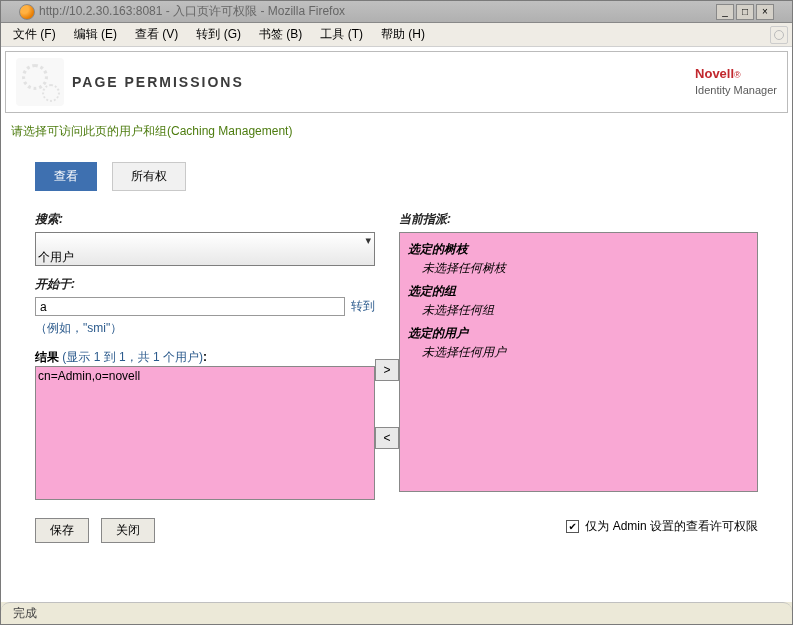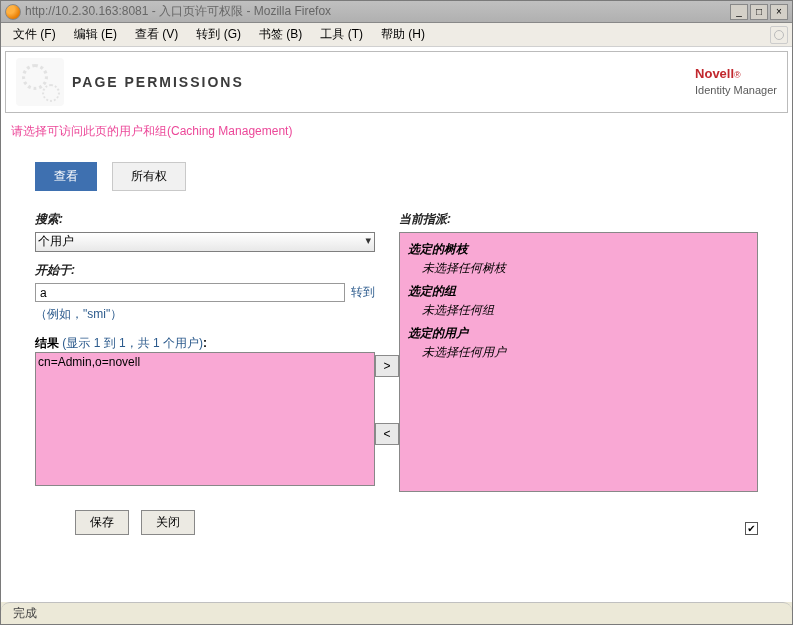--- a/index.html
+++ b/index.html
@@ -1,62 +1,62 @@
 <!DOCTYPE html>
 <html><head>
 <meta charset="utf-8">
 <style>
 * { box-sizing: border-box; margin: 0; padding: 0; }
 body { font-family: "Microsoft YaHei", Arial, sans-serif; font-size: 12px; background: #fff; overflow: hidden; }
 .window { width: 793px; height: 625px; display: flex; flex-direction: column; border: 1px solid #7a7a7a; background:#ece9d8;}
-.titlebar { height: 22px; background: linear-gradient(#c0c0c0,#b0b0b0); display: flex; align-items: center; padding: 0 4px; border-bottom:1px solid #888;}
+.titlebar { height: 22px; background: linear-gradient(#c0c0c0,#b0b0b0); display: flex; align-items: center; padding: 0 18px; border-bottom:1px solid #888;}
 .titlebar .favicon { width:16px; height:16px; background: radial-gradient(circle at 30% 30%, #ffb142 30%, #e87e04 70%); border-radius:50%;  margin-right:4px; border:1px solid #888;}
 .titlebar .title { flex:1; color:#666; font-size:12px;}
 .winbtns { display:flex; gap:2px;}
 .winbtn { width:18px; height:16px; background:#d4d0c8; border:1px solid #888; font-size:10px; line-height:14px; text-align:center; font-family:Arial;}
 .menubar { height:24px; background:#efece5; display:flex; align-items:center; padding:0 4px; gap:2px; border-bottom:1px solid #d0d0d0;}
 .menuitem { padding:2px 8px; font-size:12px;}
 .throbber { margin-left:auto; width:18px; height:18px; border:1px solid #ccc; border-radius:2px; position:relative;}
 .throbber:before { content:""; position:absolute; inset:3px; border:1px solid #bbb; border-radius:50%;}
 .content { flex:1; background:#fff; position:relative; display:flex; flex-direction:column;}
 .header { border:1px solid #bbb; margin:4px; height:62px; display:flex; align-items:center; padding:0 10px; background:#fff;}
 .gearbox { width:48px; height:48px; background:#f3f3f3; border-radius:4px; position:relative; opacity:.55;}
 .gearbox:before { content:""; position:absolute; top:6px; left:6px; width:20px; height:20px; border:3px dotted #ccc; border-radius:50%;}
 .gearbox:after { content:""; position:absolute; bottom:4px; right:4px; width:14px; height:14px; border:2px dotted #ccc; border-radius:50%;}
 .page-title { font-size:14px; letter-spacing:2px; color:#3b3b3b; margin-left:8px; font-weight:bold;}
 .brand { margin-left:auto; text-align:left; line-height:1.3;}
 .brand .n { color:#c1272d; font-weight:bold; font-size:13px;}
 .brand .r { font-size:9px; color:#c1272d;}
 .brand .sub { color:#5a5a5a; font-size:11px;}
-.instruct { color:#ec4899; font-size:12px; padding:6px 10px 0 10px;}
+.instruct { color:#4d7c0f; font-size:12px; padding:6px 10px 0 10px;}
 .tabs { display:flex; margin:22px 0 0 34px; gap:15px;}
 .tab { padding:5px 18px; font-size:12px; border:1px solid #c9c9c9; background:#f1f1f1;}
 .tab.active { background:#3e70b0; color:#fff; border-color:#3e70b0;}
 .panel { margin:4px 18px 0 18px; padding:6px 16px 16px 16px;}
 .cols { display:flex; }
 .lcol { width:340px;}
 .rcol { flex:1;}
 .lbl { font-size:12px; font-weight:bold; color:#222; margin:10px 0 4px 0; font-style:italic;}
-.sel { width:100%; height:20px; border:1px solid #7e7e7e; background:linear-gradient(#fff,#e8e8e8); font-size:12px; padding:0 2px;}
+.sel { width:100%; height:29px; border:1px solid #7e7e7e; background:linear-gradient(#fff,#e8e8e8); font-size:12px; padding:16px 2px;}
 .sel-wrap { position:relative; }
 .sel-wrap:after { content:"▾"; position:absolute; right:4px; top:2px; color:#333; font-size:11px; pointer-events:none;}
 .startrow { display:flex; align-items:center; gap:6px; margin-top:4px;}
 .txt { flex:1; height:19px; border:1px solid #999; background:#fff; padding:0 4px; font-size:12px;}
 .link { color:#2b5a8c; font-size:12px; cursor:pointer;}
 .hint { color:#2b5a8c; font-size:12px; margin-top:4px;}
 .reslbl { margin-top:12px; font-size:12px;}
 .reslbl b { font-weight:bold;}
 .reslbl .g { color:#2b5a8c; font-weight:normal;}
 .listbox { width:100%; height:134px; border:1px solid #888; background:#f9a8d4; font-size:12px; overflow-y:scroll; padding:2px;}
 .transferbtns { display:flex; flex-direction:column; gap:46px; align-self:center; margin-top:106px;}
 .sqbtn { width:24px; height:22px; border:1px solid #8a8a8a; background:#e9e9e9; font-size:12px; line-height:20px; text-align:center;}
 .assign { border:1px solid #888; background:#f9a8d4; height:260px; overflow-y:scroll; padding:6px 8px; font-size:12px; font-style:italic;}
 .assign .grp { font-weight:bold; margin-top:2px;}
 .assign .itm { font-weight:normal; padding-left:14px; margin:2px 0 6px 0;}
-.btnrow { display:flex; gap:12px; margin-top:18px; align-items:flex-end;margin-left:40px;}
+.btnrow { display:flex; gap:12px; margin-top:18px; align-items:flex-start;}
 .btn { padding:3px 14px; border:1px solid #888; background:#eceae3; font-size:12px;}
 .chkrow { margin-left:auto; display:flex; align-items:center; gap:6px; padding-left:300px; font-size:12px;}
 .chk { width:13px; height:13px; border:1px solid #555; display:inline-flex; align-items:center; justify-content:center; font-size:10px; background:#fff;}
 .status { height:22px; background:#ece9d8; border-top:1px solid #c0c0c0; padding:2px 12px; font-size:12px; color:#444;border-radius:9px;}
 </style>
 </head>
 <body>
 
 <div class="window">
   <div class="titlebar">
@@ -134,19 +134,20 @@
             <div class="itm">未选择任何用户</div>
           </div>
         </div>
       </div>
 
       <div class="btnrow">
         <div class="btn">保存</div>
         <div class="btn">关闭</div>
         <div class="chkrow">
           <span class="chk">✔</span>
+          <span>仅为 Admin 设置的查看许可权限</span>
         </div>
       </div>
     </div>
   </div>
 
   <div class="status">完成</div>
 </div>
 
 </body></html>

